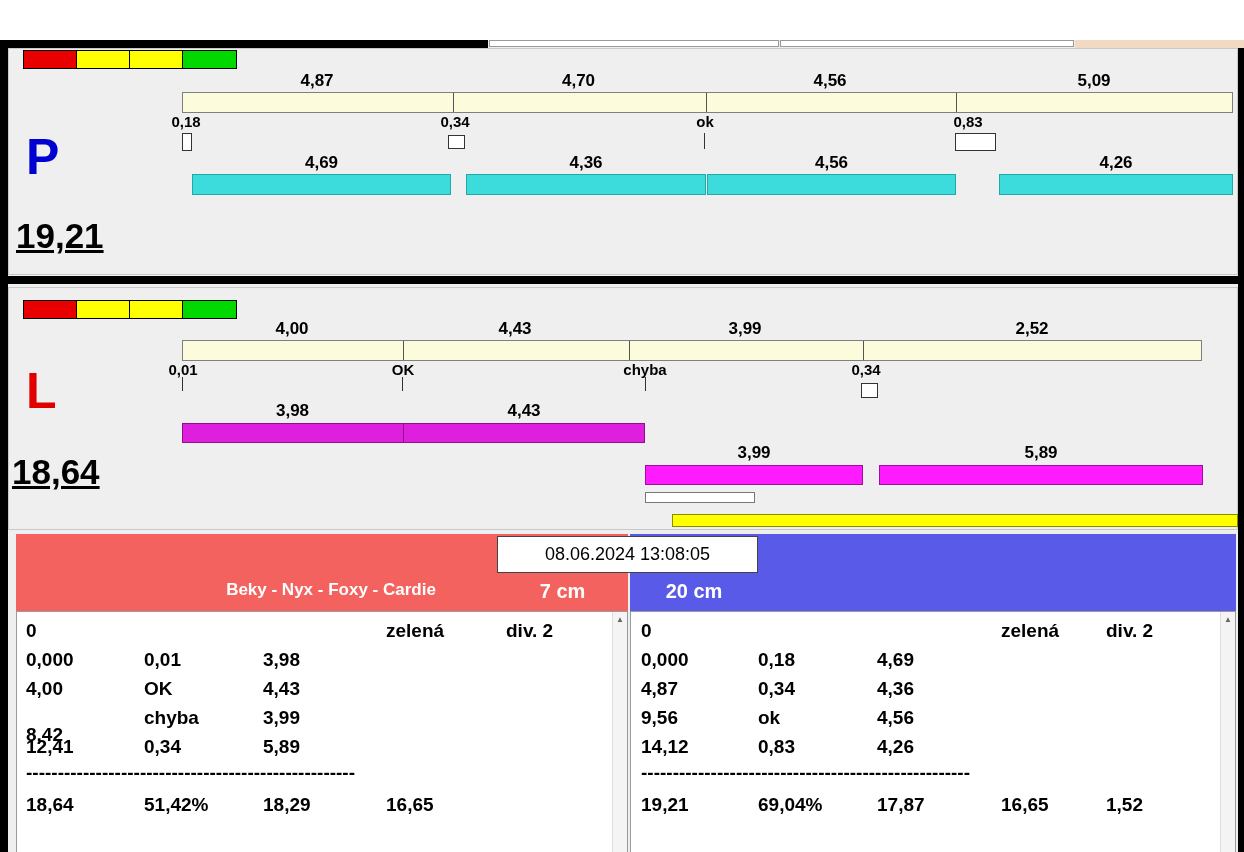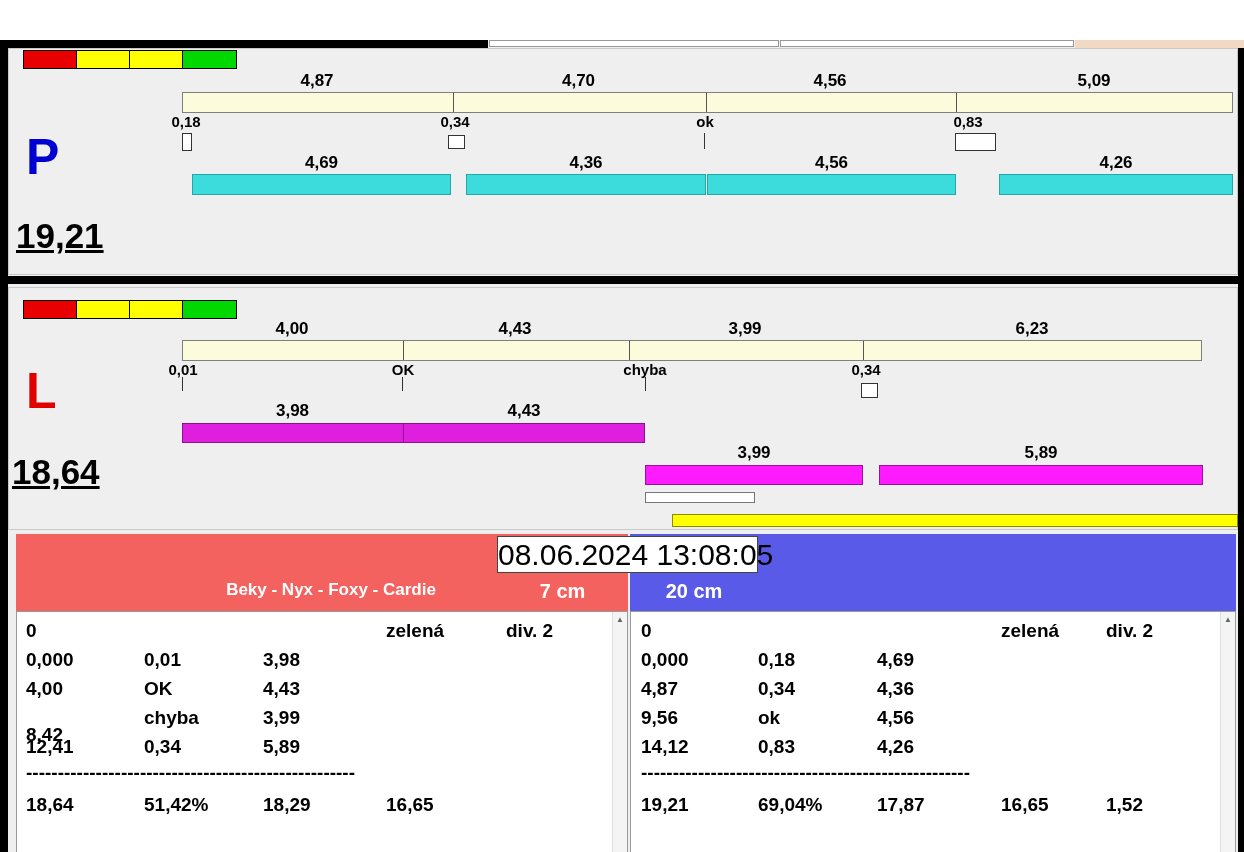--- a/index.html
+++ b/index.html
@@ -38,21 +38,21 @@
   .big-total { position:absolute; font-size:35px; font-weight:bold; text-decoration:underline; line-height:1; }
 
   .slider-white { position:absolute; background:#FFF; border:1px solid #777; }
   .ybar { position:absolute; background:#FFFF00; border:1px solid #8A8A00; }
 
   .hdr-left  { position:absolute; background:#F4625F; }
   .hdr-right { position:absolute; background:#5A5AE8; }
   .team-title { position:absolute; font-size:24px; font-weight:bold; text-align:center; white-space:nowrap; }
   .team-sub   { position:absolute; font-size:17px; font-weight:bold; text-align:center; color:#FFF; white-space:nowrap; }
   .cm-label   { position:absolute; font-size:20px; font-weight:bold; text-align:center; color:#FFF; }
-  .datebox { position:absolute; background:#FFF; border:1px solid #444; font-size:30px;
+  .datebox { position:absolute; background:#FFF; border:1px solid #444; font-size:18px;
              text-align:center; line-height:35px; white-space:nowrap; }
 
   .tablebox { position:absolute; background:#FFF; border:1px solid #9A9A9A; }
   .cell { position:absolute; font-size:19px; font-weight:bold; white-space:nowrap; line-height:1.2; }
   .scrollbar { position:absolute; top:0; right:0; bottom:0; width:15px; background:#F4F4F4; border-left:1px solid #DDD; }
   .scroll-arrow { position:absolute; left:0; width:14px; text-align:center; font-size:8px; color:#666; cursor:pointer; }
 </style>
 </head>
 <body>
 
@@ -120,21 +120,21 @@
     <div class="lights" style="left:23px;top:260px">
       <span class="light red"></span>
       <span class="light yellow"></span>
       <span class="light yellow"></span>
       <span class="light green"></span>
     </div>
 
     <div class="seg-label" style="left:182px;top:279px;width:220px">4,00</div>
     <div class="seg-label" style="left:402px;top:279px;width:226px">4,43</div>
     <div class="seg-label" style="left:628px;top:279px;width:234px">3,99</div>
-    <div class="seg-label" style="left:862px;top:279px;width:340px">6,23</div>
+    <div class="seg-label" style="left:862px;top:279px;width:340px">2,52</div>
 
     <div class="creambar" style="left:182px;top:300px;width:1020px">
       <span class="creamdiv" style="left:220px"></span>
       <span class="creamdiv" style="left:446px"></span>
       <span class="creamdiv" style="left:680px"></span>
     </div>
 
     <div class="marker-label" style="left:157px;top:321px;width:52px">0,01</div>
     <div class="marker-label" style="left:377px;top:321px;width:52px">OK</div>
     <div class="marker-label" style="left:610px;top:321px;width:70px">chyba</div>

